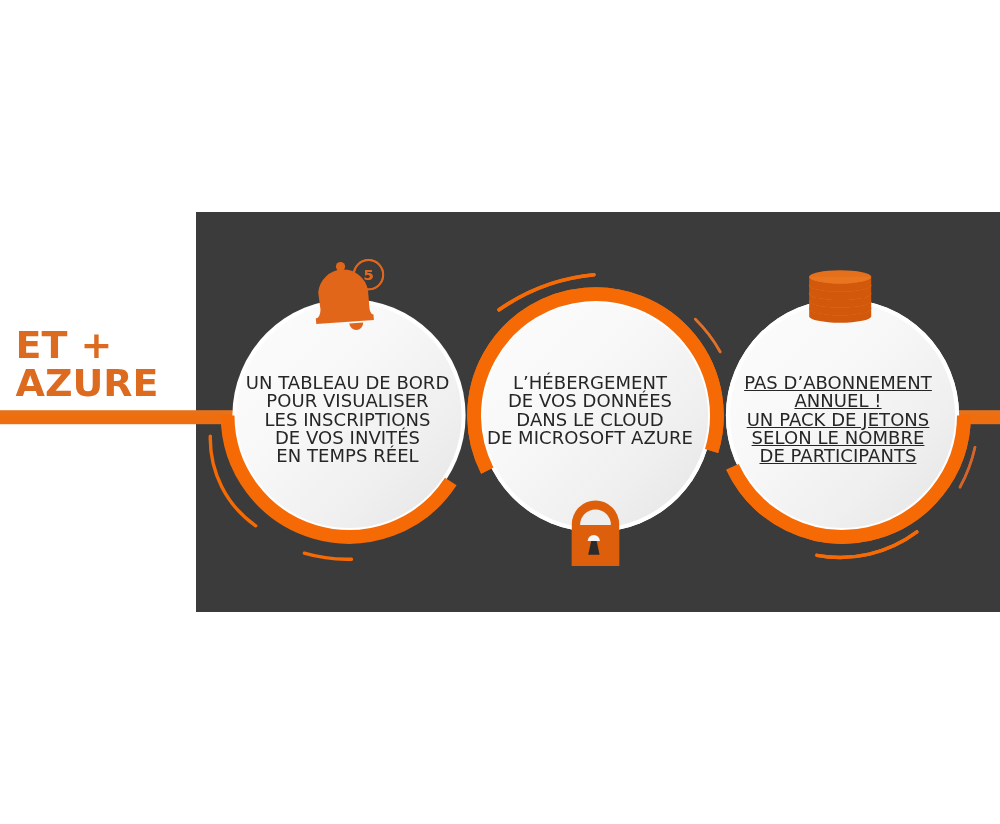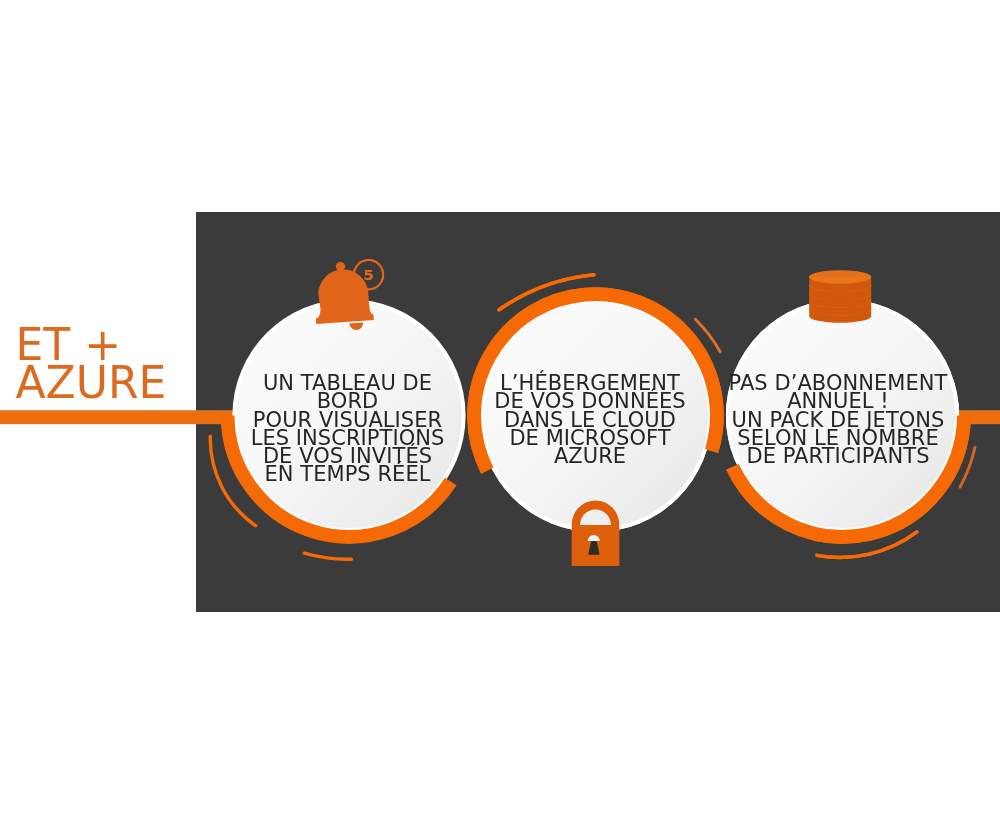--- a/index.html
+++ b/index.html
@@ -1,20 +1,20 @@
 <!DOCTYPE html>
 <html><head>
 <meta charset="utf-8">
 <style>
   html,body{margin:0;padding:0;background:#fff;}
   body{width:1000px;height:824px;font-family:"DejaVu Sans",sans-serif;overflow:hidden;}
   .stage{position:relative;width:1000px;height:824px;background:#ffffff;}
   svg.canvas{position:absolute;left:0;top:0;width:1000px;height:824px;}
-  .heading{position:absolute;left:15.5px;top:325.5px;color:#dc6b20;font-weight:normal;font-size:44px;line-height:38.8px;letter-spacing:0px;}
-  .node-text{position:absolute;text-align:center;color:#262626;font-size:21px;letter-spacing:0.05px;line-height:18.25px;white-space:pre-line;width:230px;}
+  .heading{position:absolute;left:15.5px;top:325.5px;color:#dc6b20;font-weight:bold;font-size:38px;line-height:38.8px;letter-spacing:0px;}
+  .node-text{position:absolute;text-align:center;color:#262626;font-size:18px;letter-spacing:0.05px;line-height:18.25px;white-space:pre-line;width:230px;}
 </style>
 </head>
 <body>
 
 <div class="stage">
   <svg class="canvas" viewBox="0 0 1000 824">
     <defs>
       <linearGradient id="cg" x1="0%" y1="0%" x2="100%" y2="100%">
         <stop offset="0%" stop-color="#fcfcfc"></stop>
         <stop offset="38%" stop-color="#f8f8f8"></stop>
@@ -125,18 +125,18 @@
 
   <div class="node-text" style="left:232.5px;top:374px;">UN TABLEAU DE BORD
 POUR VISUALISER
 LES INSCRIPTIONS
 DE VOS INVITÉS
 EN TEMPS RÉEL</div>
   <div class="node-text" style="left:475px;top:374px;">L’HÉBERGEMENT
 DE VOS DONNÉES
 DANS LE CLOUD
 DE MICROSOFT AZURE</div>
-  <div class="node-text" style="left:723px;top:374px;">PAS D’ABONNEMENT
+  <div class="node-text" style="left:723px;top:374px;text-decoration:underline;">PAS D’ABONNEMENT
 ANNUEL !
 UN PACK DE JETONS
 SELON LE NOMBRE
 DE PARTICIPANTS</div>
 </div>
 
 </body></html>

